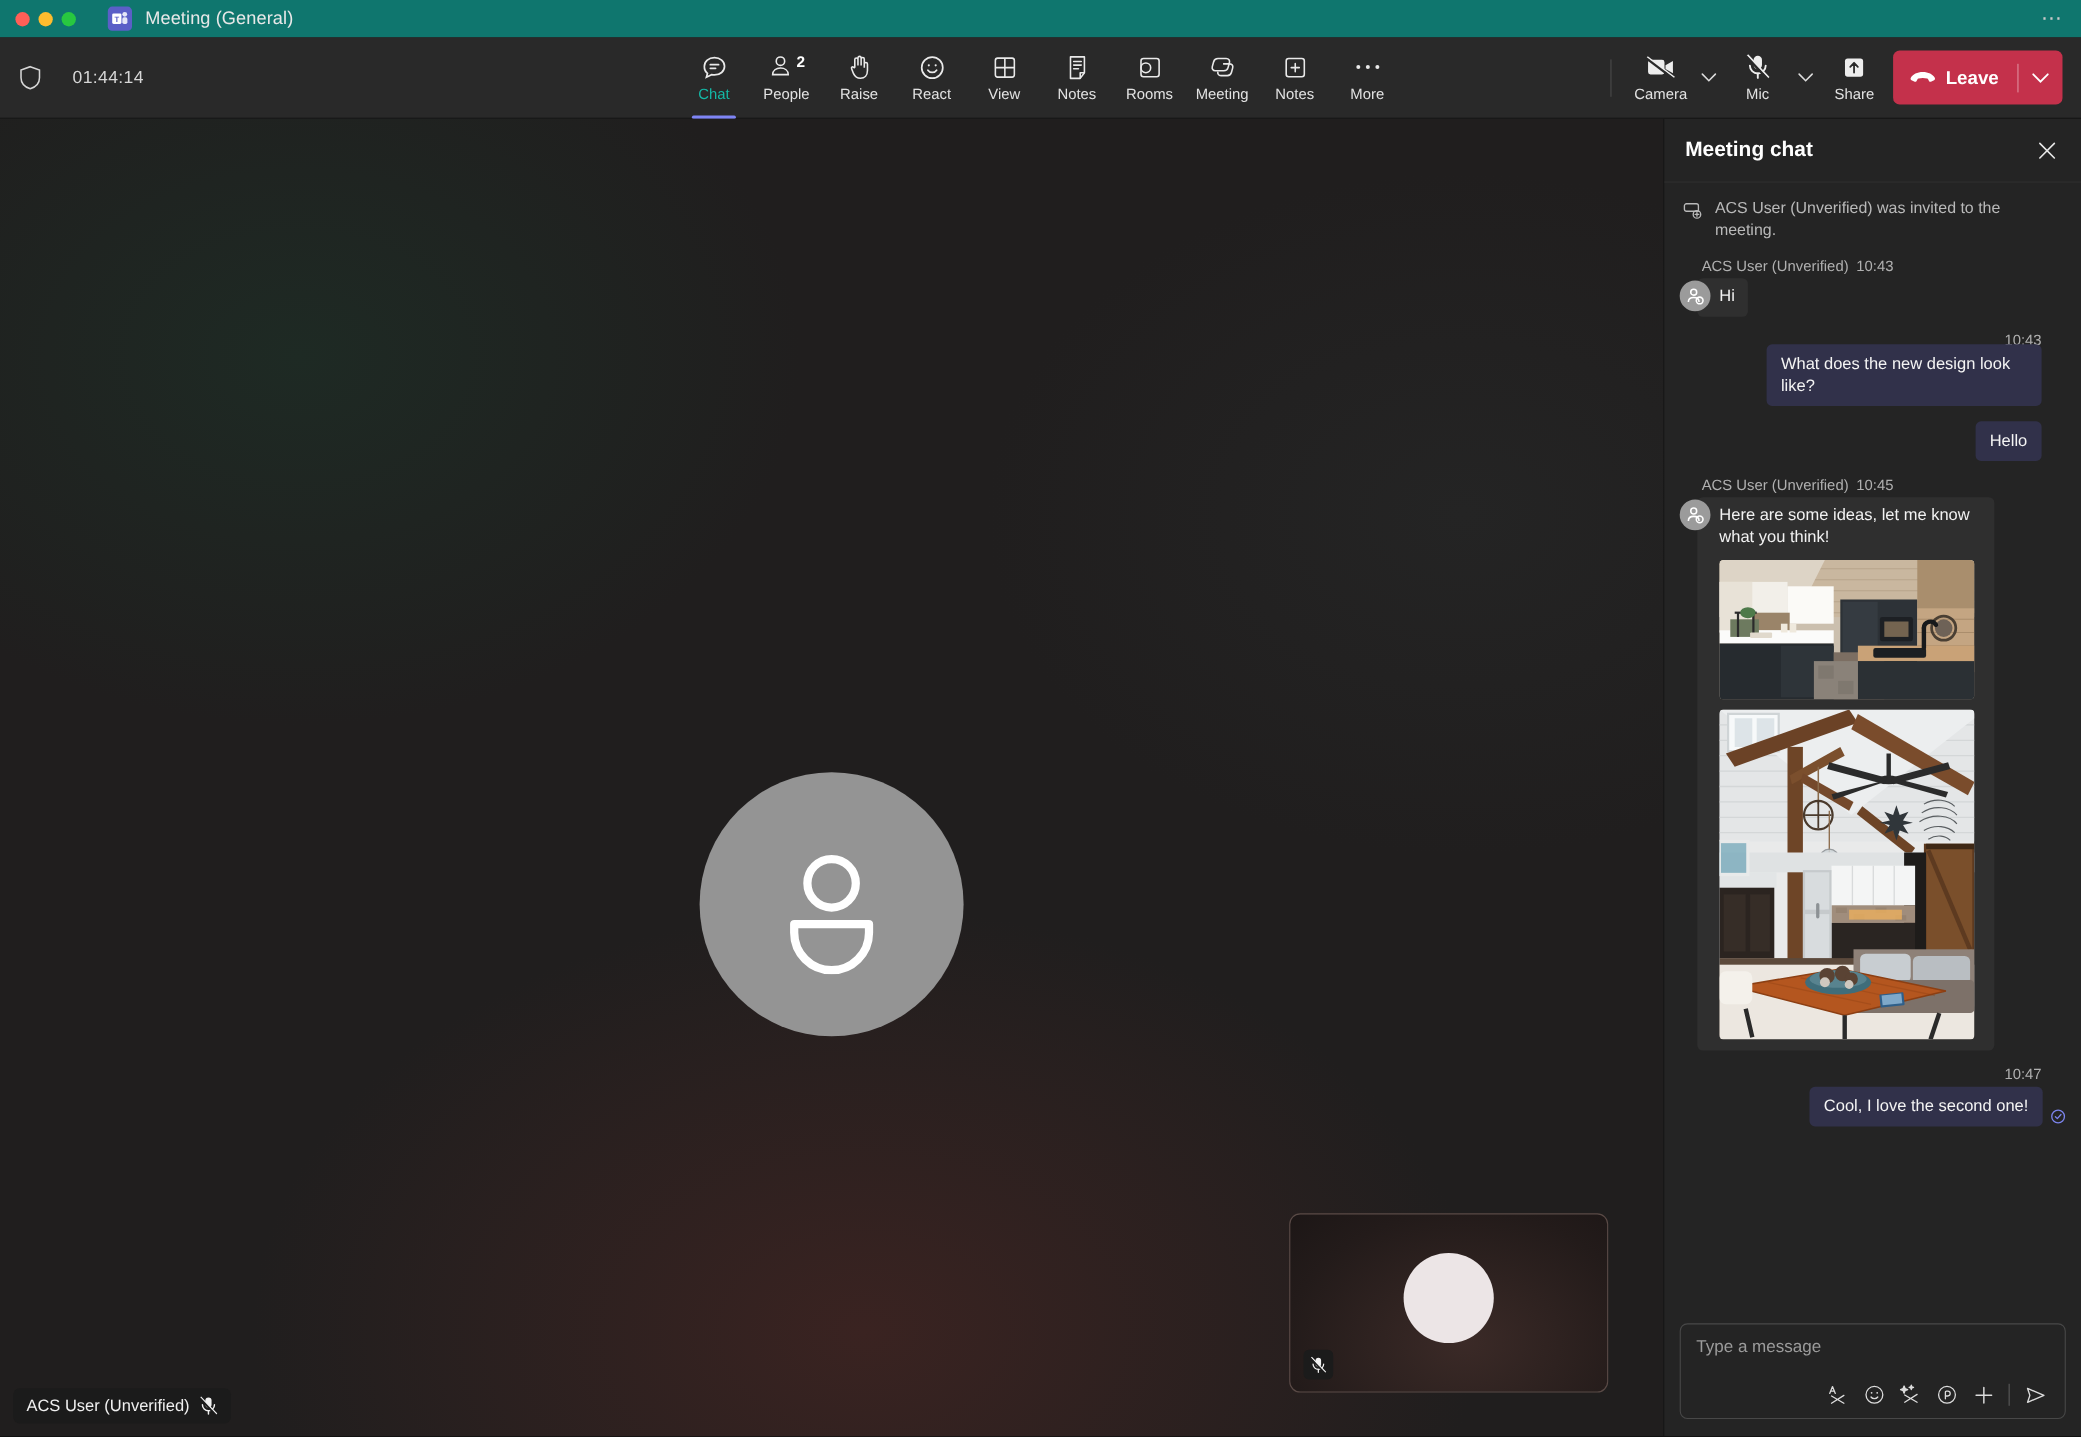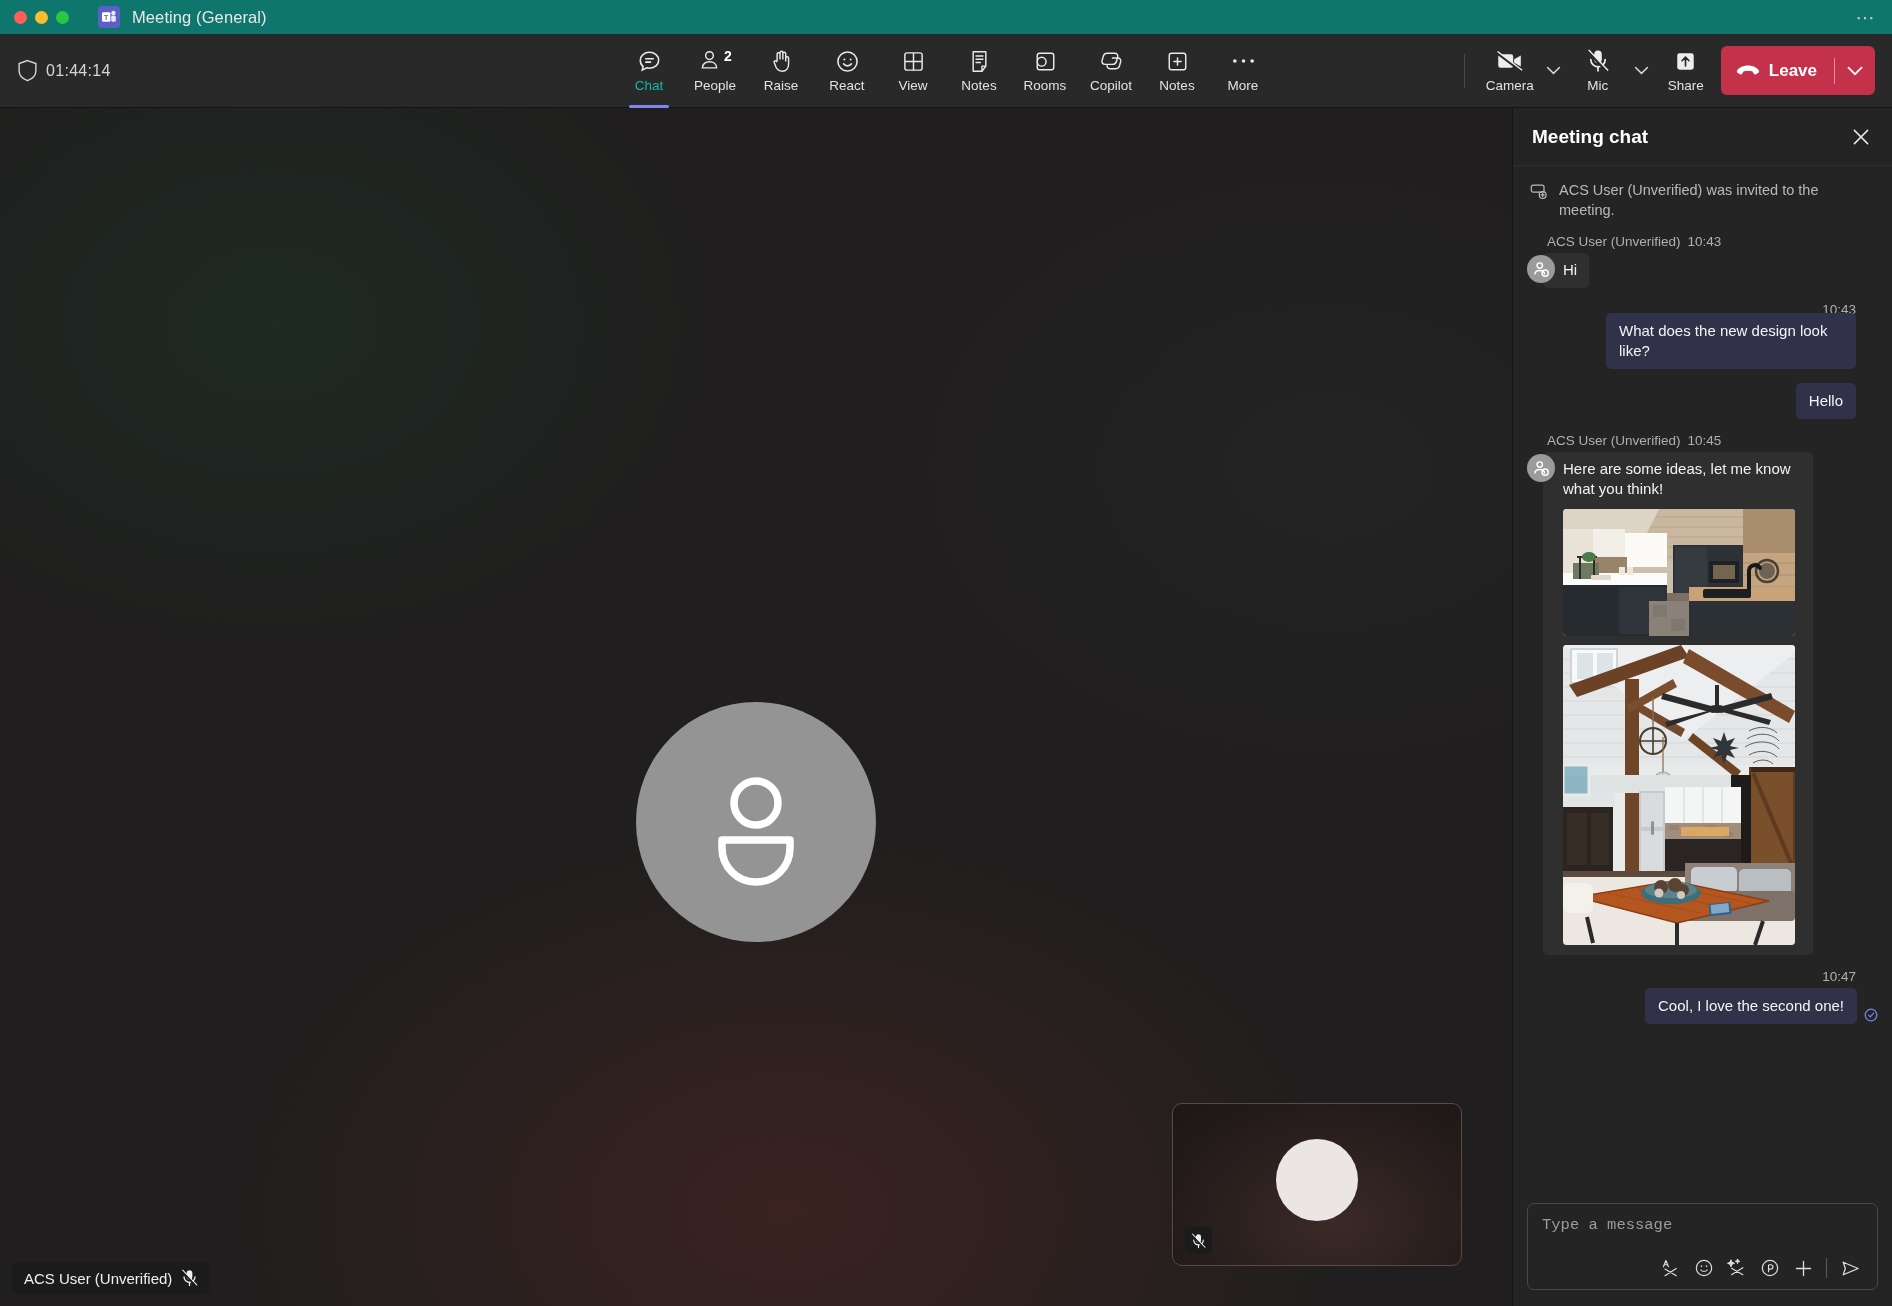--- a/index.html
+++ b/index.html
@@ -27,21 +27,21 @@
     color: #fff; font-size: 13px; font-weight: bold; line-height: 1;
   }
   .win-title { margin-left: 12px; color: #e8e8e8; font-size: 16.5px; letter-spacing: .1px; }
   .win-more { position: absolute; right: 16px; top: 50%; transform: translateY(-50%); color: #c9c9c9; font-size: 19px; letter-spacing: 1.5px; line-height: 1; }
 
   
   .toolbar {
     height: 74px; flex: 0 0 74px; background: #292929; display: flex; align-items: center;
     position: relative; border-bottom: 1px solid #141414;
   }
-  .tb-left { display: flex; align-items: center; gap: 8px; padding-left: 17px; }
+  .tb-left { display: flex; align-items: center; gap: 28px; padding-left: 17px; }
   .tb-timer { color: #d6d6d6; font-size: 16px; letter-spacing: .3px; }
   .tb-center {
     position: absolute; left: 0; right: 0; margin: auto;
     display: flex; align-items: center; justify-content: center; gap: 0px;
     height: 100%; pointer-events: none;
   }
   .tb-center > * { pointer-events: auto; }
   .tb-btn {
     width: 66px; height: 62px; display: flex; flex-direction: column;
     align-items: center; justify-content: center; gap: 5px; cursor: pointer;
@@ -146,21 +146,21 @@
   .bubble-gallery { padding-bottom: 10px; width: 270px; }
   .thumb { width: 232px; border-radius: 4px; overflow: hidden; margin-top: 9px; display:block; }
   .thumb.k { height: 127px; }
   .thumb.l { height: 300px; }
   .read-row { display: flex; align-items: flex-end; justify-content: flex-end; }
   .read-check { margin-left: 7px; margin-bottom: 2px; color: #7b83eb; display:flex; }
 
   
   .scene { width: 100%; height: 100%; position: relative; }
 
-  .chat-compose { flex: 0 0 auto; padding: 10px 14px 16px 14px; font-family: Liberation Mono, monospace; }
+  .chat-compose { flex: 0 0 auto; padding: 10px 14px 16px 14px; }
   .compose-box { border: 1px solid #484848; border-radius: 7px; background: #242424; padding: 12px 12px 7px 14px; }
   .compose-ph { color: #9b9b9b; font-size: 15.5px; padding-bottom: 20px; cursor: text; }
   .compose-icons { display: flex; align-items: center; justify-content: flex-end; gap: 3px; }
   .ci { width: 30px; height: 28px; display: flex; align-items: center; justify-content: center; cursor: pointer; border-radius: 4px; color: #dcdcdc; }
   .ci-sep { width: 1px; height: 20px; background: #5a5a5a; margin: 0 5px; }
   svg { display: block; }
 </style>
 </head>
 <body>
 
@@ -269,21 +269,21 @@
         <span class="tb-lbl">Rooms</span>
       </div>
 
       <div class="tb-btn">
         <span class="tb-ico">
           <svg width="25" height="25" viewBox="0 0 26 26" fill="none" stroke="#e9e9e9" stroke-width="1.5" stroke-linejoin="round">
               <path d="M8.6 4.4h7.8c2.4 0 3.6 1.8 3 4l-1.3 4.6c-.5 1.9-2 3-4 3H6.2c-2.4 0-3.5-1.8-3-4l1.3-4.6c.5-1.9 2.1-3 4.1-3z"></path>
               <path d="M13.4 9.4h6.2c2.3 0 3.4 1.7 2.9 3.8l-1.2 4.4c-.5 1.8-2 2.9-3.9 2.9h-6c-2.3 0-3.4-1.7-2.9-3.8"></path>
             </svg>
         </span>
-        <span class="tb-lbl">Copilot</span>
+        <span class="tb-lbl">Meeting</span>
       </div>
 
       <div class="tb-btn">
         <span class="tb-ico">
           <svg width="23" height="23" viewBox="0 0 24 24" fill="none" stroke="#e9e9e9" stroke-width="1.5">
               <rect x="3.4" y="3.4" width="17.2" height="17.2" rx="2.4"></rect>
               <path d="M12 8.2v7.6M8.2 12h7.6" stroke-linecap="round"></path>
             </svg>
         </span>
         <span class="tb-lbl">Notes</span>

